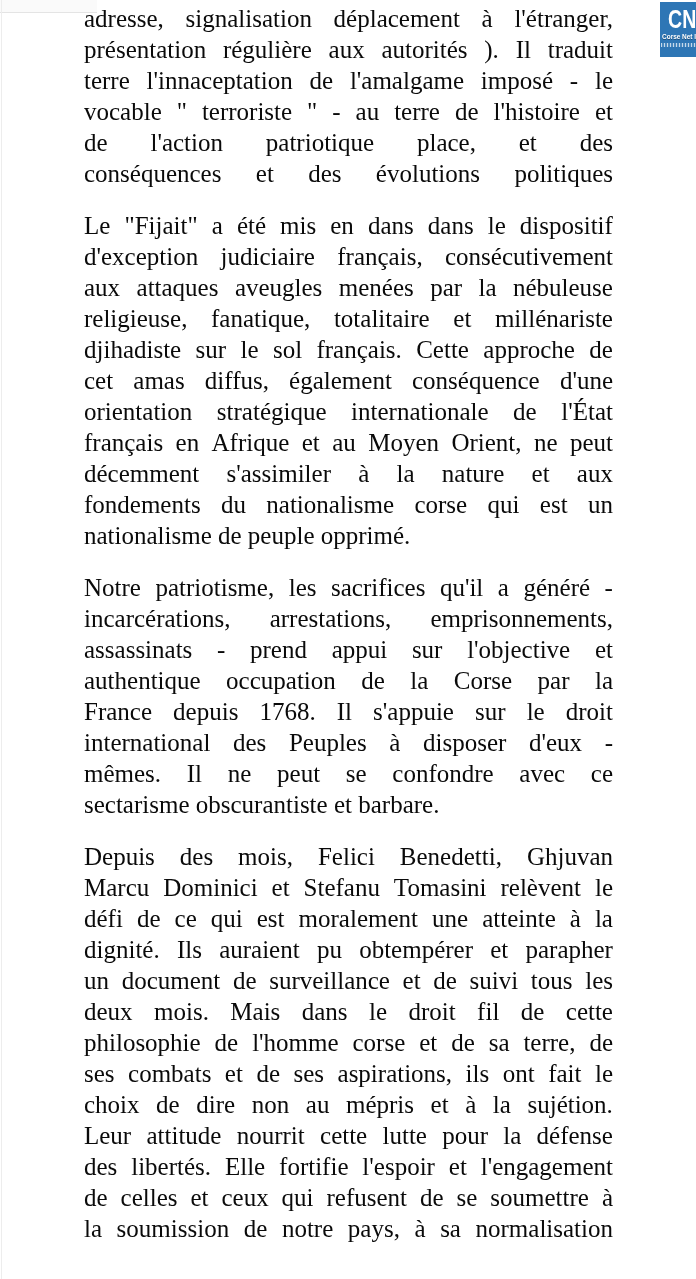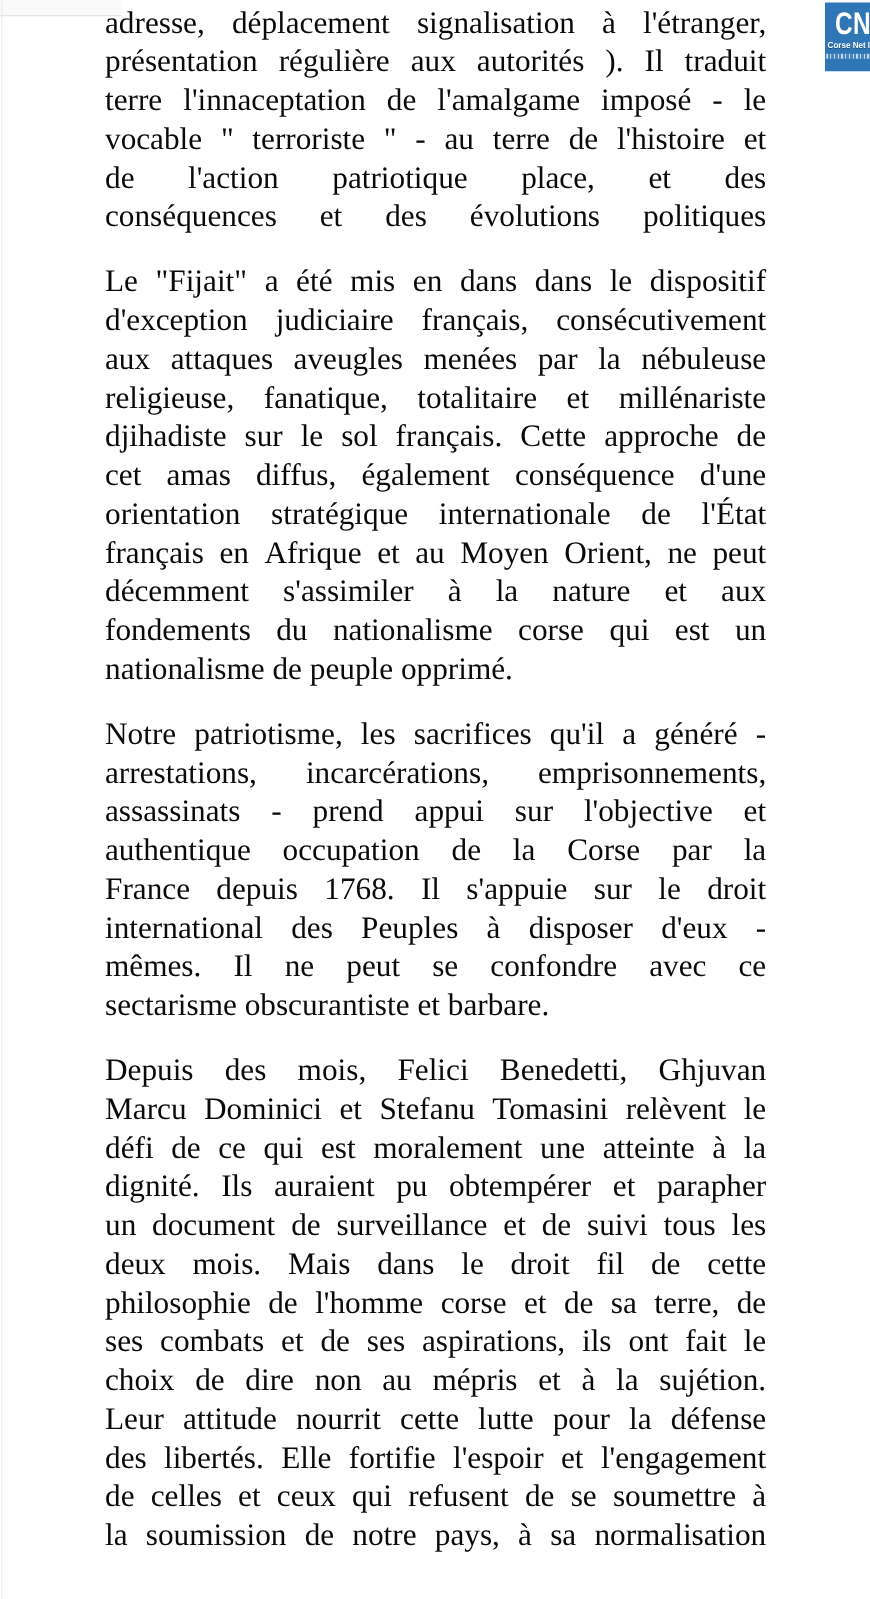--- a/index.html
+++ b/index.html
@@ -102,22 +102,22 @@
 </head>
 <body>
 
 <div class="edge-top"></div>
 <div class="edge-left"></div>
 
 <div class="article">
     <div class="paragraph">
       <div class="line-just">
         <span>adresse,</span>
+        <span>signalisation</span>
         <span>déplacement</span>
-        <span>signalisation</span>
         <span>à</span>
         <span>l'étranger,</span>
       </div>
       <div class="line-just">
         <span>présentation</span>
         <span>régulière</span>
         <span>aux</span>
         <span>autorités</span>
         <span>).</span>
         <span>Il</span>
@@ -256,22 +256,22 @@
         <span>Notre</span>
         <span>patriotisme,</span>
         <span>les</span>
         <span>sacrifices</span>
         <span>qu'il</span>
         <span>a</span>
         <span>généré</span>
         <span>-</span>
       </div>
       <div class="line-just">
+        <span>incarcérations,</span>
         <span>arrestations,</span>
-        <span>incarcérations,</span>
         <span>emprisonnements,</span>
       </div>
       <div class="line-just">
         <span>assassinats</span>
         <span>-</span>
         <span>prend</span>
         <span>appui</span>
         <span>sur</span>
         <span>l'objective</span>
         <span>et</span>

